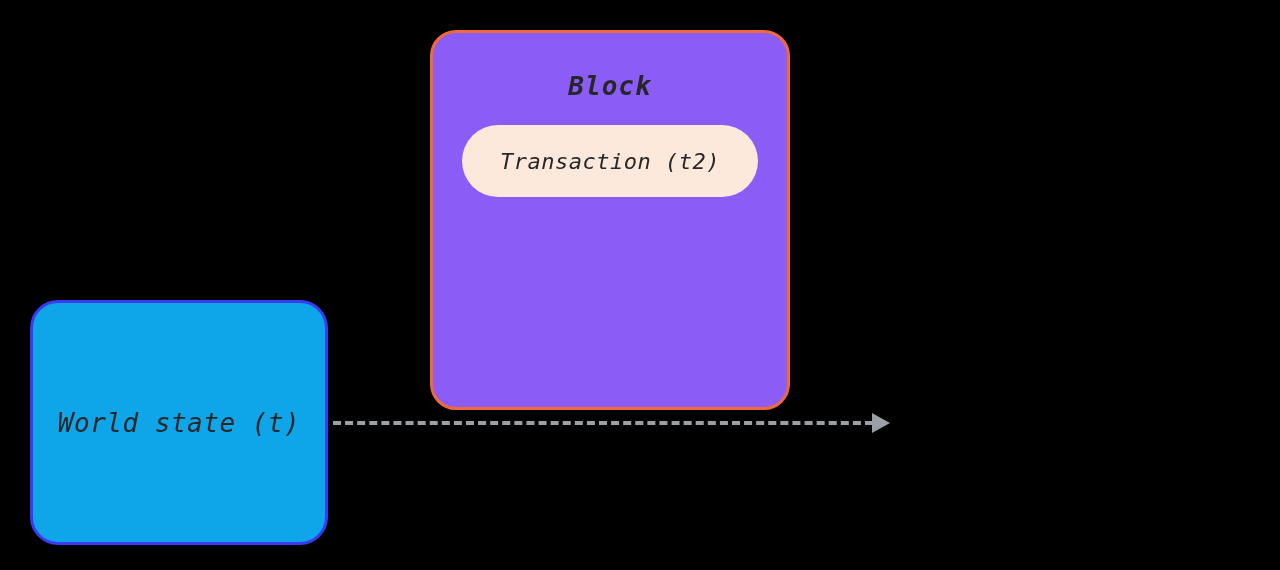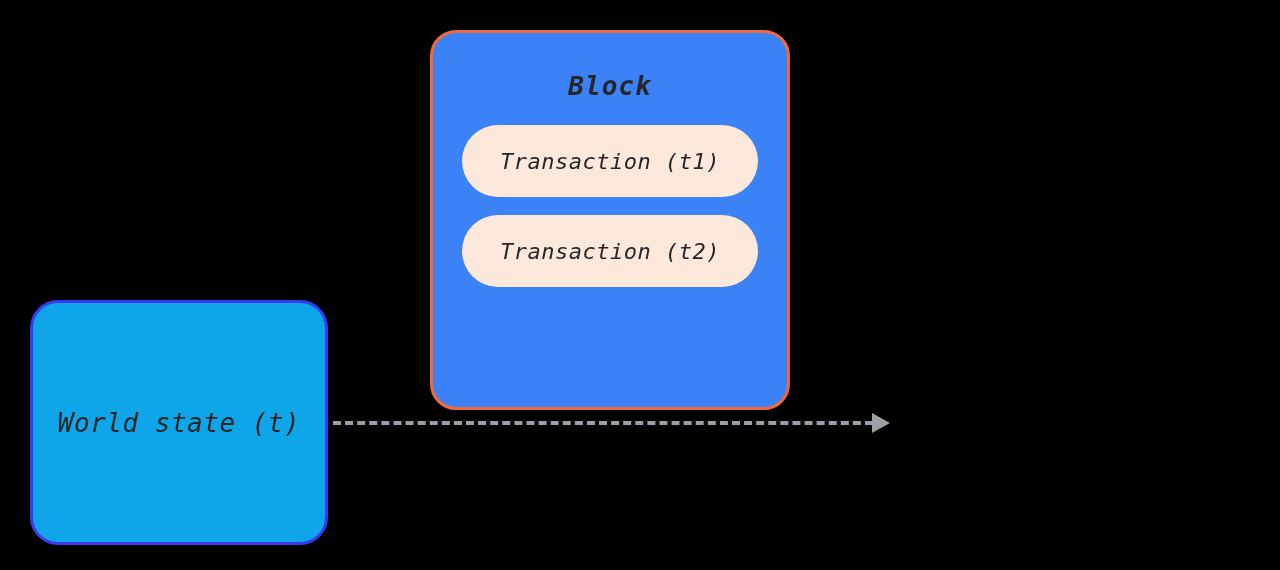--- a/index.html
+++ b/index.html
@@ -20,21 +20,21 @@
     inset: 0;
   }
 
   
   .block-box {
     position: absolute;
     left: 430px;
     top: 30px;
     width: 360px;
     height: 380px;
-    background: #3b82f6;
+    background: #8b5cf6;
     border: 3px solid #f0693a;
     border-radius: 26px;
     box-sizing: border-box;
     display: flex;
     flex-direction: column;
     align-items: center;
   }
   .block-title {
     margin-top: 38px;
     margin-bottom: 24px;
@@ -110,23 +110,20 @@
   }
 </style>
 </head>
 <body>
 
 <div class="stage">
 
   <div class="block-box">
     <div class="block-title">Block</div>
 
-    <div class="tx-pill">
-      <span class="tx-label">Transaction (t1)</span>
-    </div>
 
     <div class="tx-pill">
       <span class="tx-label">Transaction (t2)</span>
     </div>
 
   </div>
 
   <div class="state-box left">
     <span class="state-label">World state (t)</span>
   </div>

